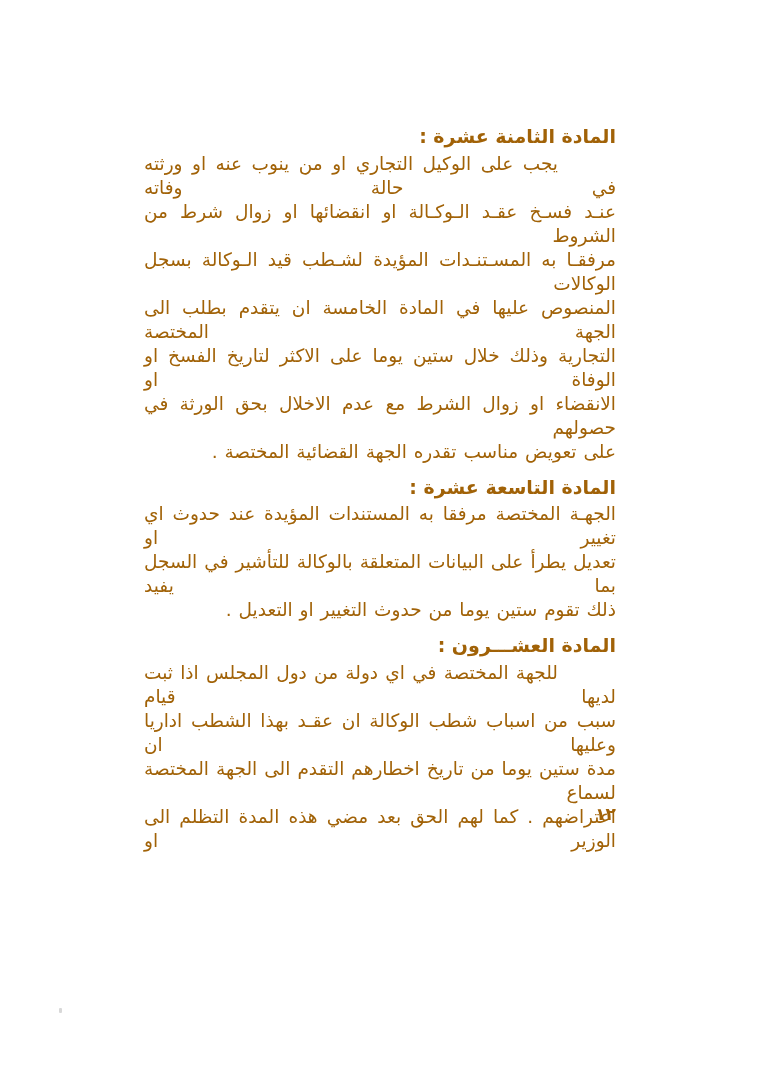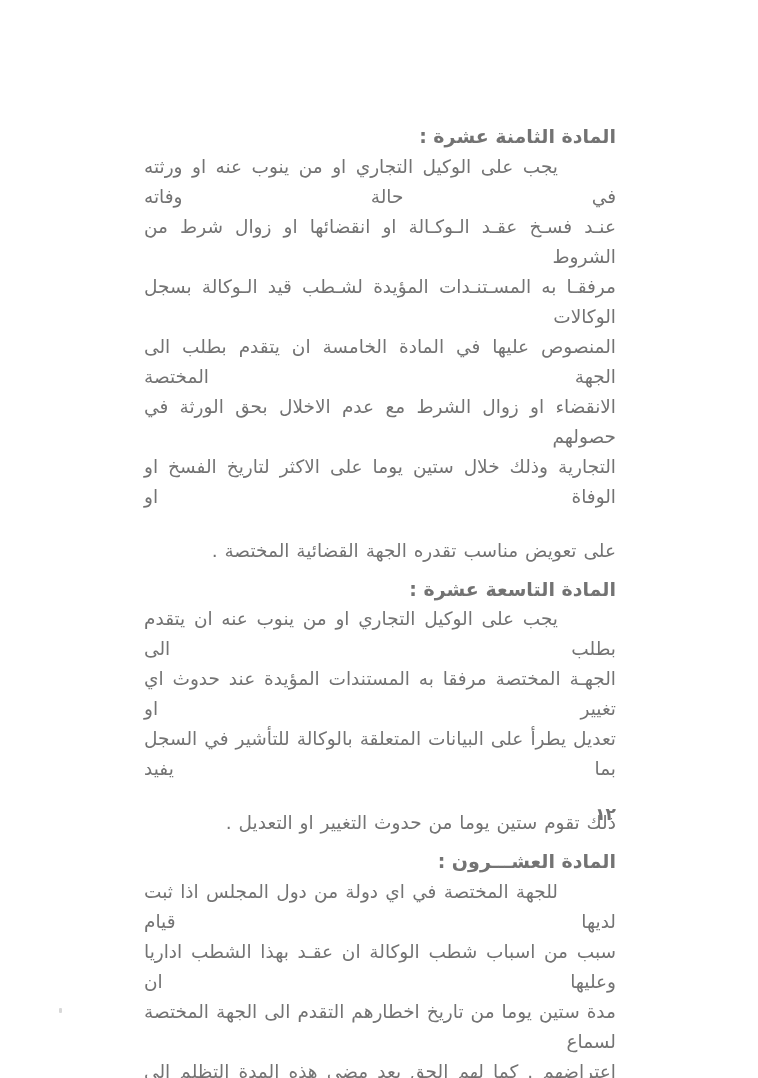--- a/index.html
+++ b/index.html
@@ -7,48 +7,48 @@
     padding: 0;
     background: #ffffff;
   }
   .page {
     position: relative;
     width: 758px;
     height: 1078px;
     background: #ffffff;
     overflow: hidden;
     font-family: "DejaVu Sans", sans-serif;
-    color: #737373;
+    color: #a16207;
   }
   .doc-content {
     position: absolute;
     top: 122px;
     right: 142px;
     width: 472px;
     direction: rtl;
   }
   .article { margin: 0; }
   .article + .article { margin-top: 9px; }
   .article-title {
     font-size: 19px;
     font-weight: bold;
     line-height: 29.5px;
     text-align: right;
     white-space: nowrap;
   }
   .article-body { margin: 0; }
   .line {
     font-size: 18.5px;
-    line-height: 30px;
+    line-height: 24px;
     text-align: justify;
     text-align-last: justify;
     word-spacing: 1px;
   }
   .line.first-line { text-indent: 58px; }
-  .line.last-line { text-align-last: right; margin-top: 24px; }
+  .line.last-line { text-align-last: right; }
   .page-number {
     position: absolute;
     top: 804px;
     right: 142px;
     width: 472px;
     text-align: right;
     font-size: 17px;
     font-weight: bold;
     letter-spacing: 4px;
     direction: rtl;
@@ -70,30 +70,29 @@
 <div class="page">
   <div class="doc-content">
 
     <div class="article">
       <div class="article-title">المادة الثامنة عشرة :</div>
       <div class="article-body">
         <div class="line first-line">يجب على الوكيل التجاري او من ينوب عنه او ورثته في حالة وفاته</div>
         <div class="line">عنـد فسـخ عقـد الـوكـالة او انقضائها او زوال شرط من الشروط</div>
         <div class="line">مرفقـا به المسـتنـدات المؤيدة لشـطب قيد الـوكالة بسجل الوكالات</div>
         <div class="line">المنصوص عليها في المادة الخامسة ان يتقدم بطلب الى الجهة المختصة</div>
+        <div class="line">التجارية وذلك خلال ستين يوما على الاكثر لتاريخ الفسخ او الوفاة او</div>
         <div class="line">الانقضاء او زوال الشرط مع عدم الاخلال بحق الورثة في حصولهم</div>
-        <div class="line">التجارية وذلك خلال ستين يوما على الاكثر لتاريخ الفسخ او الوفاة او</div>
         <div class="line last-line">على تعويض مناسب تقدره الجهة القضائية المختصة .</div>
       </div>
     </div>
 
     <div class="article">
       <div class="article-title">المادة التاسعة عشرة :</div>
       <div class="article-body">
-        <div class="line first-line">يجب على الوكيل التجاري او من ينوب عنه ان يتقدم بطلب الى</div>
         <div class="line">الجهـة المختصة مرفقا به المستندات المؤيدة عند حدوث اي تغيير او</div>
         <div class="line">تعديل يطرأ على البيانات المتعلقة بالوكالة للتأشير في السجل بما يفيد</div>
         <div class="line last-line">ذلك تقوم ستين يوما من حدوث التغيير او التعديل .</div>
       </div>
     </div>
 
     <div class="article">
       <div class="article-title">المادة العشـــرون :</div>
       <div class="article-body">
         <div class="line first-line">للجهة المختصة في اي دولة من دول المجلس اذا ثبت لديها قيام</div>

